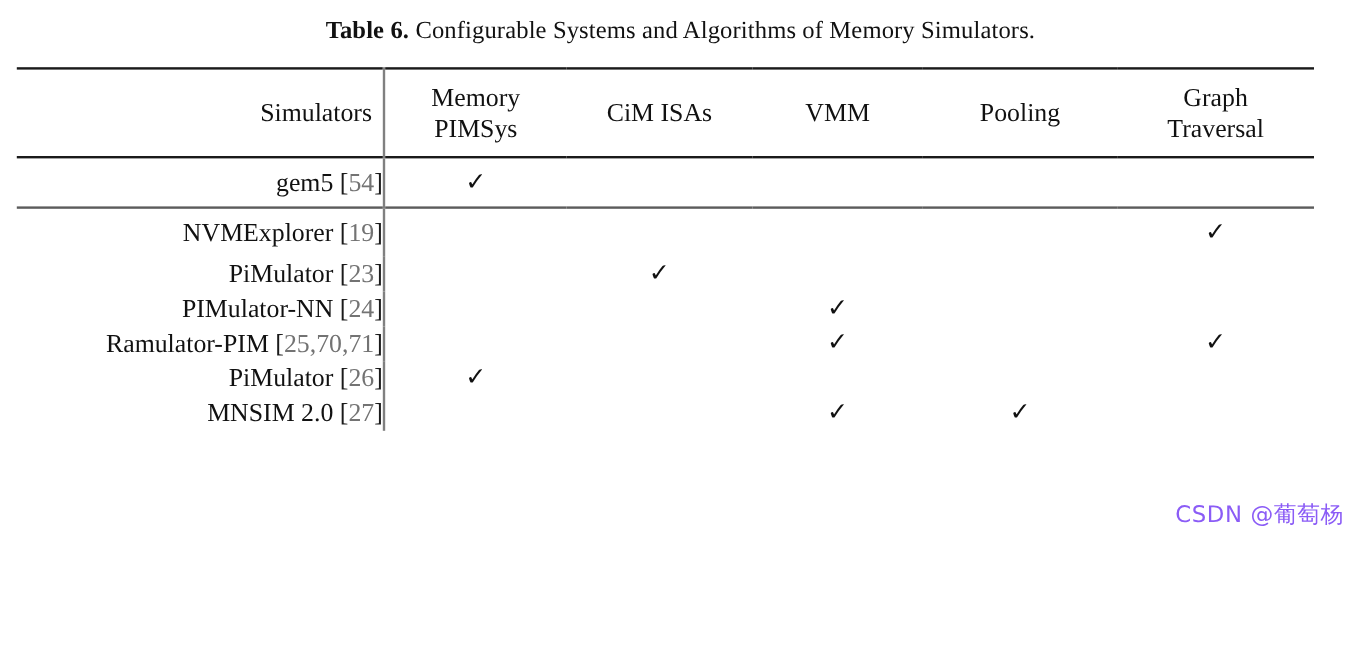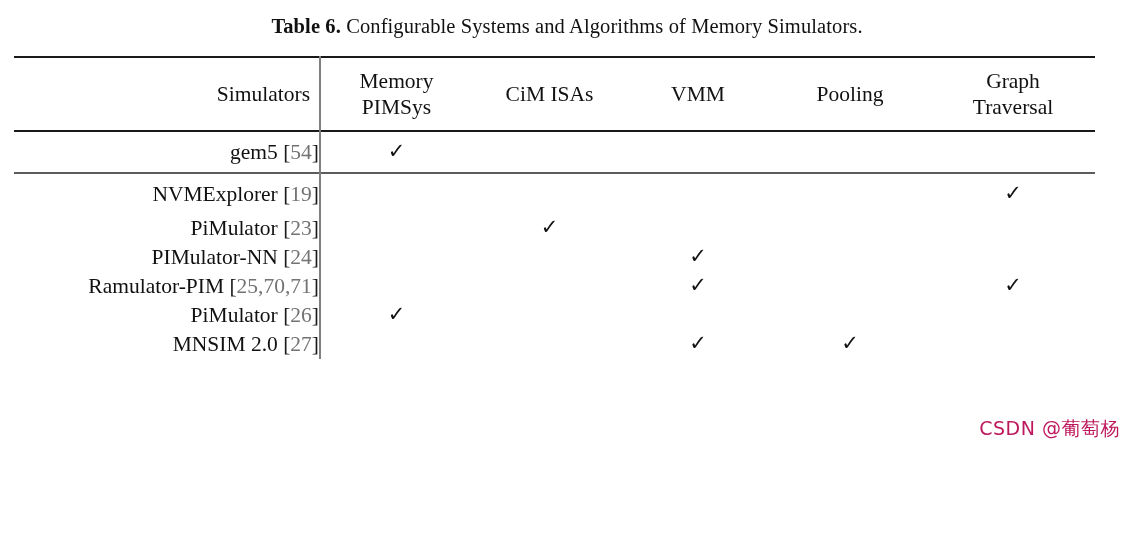--- a/index.html
+++ b/index.html
@@ -135,21 +135,21 @@
     vertical-align: super;
     line-height: 0;
   }
 
   
   .watermark {
     position: absolute;
     right: 14px;
     bottom: 6px;
     font-size: 19px;
-    color: #be185d;
+    color: #8b5cf6;
     font-family: "DejaVu Sans", sans-serif;
     letter-spacing: 0.5px;
     white-space: nowrap;
     pointer-events: none;
   }
 </style>
 </head>
 <body>
 
 <div id="page">

